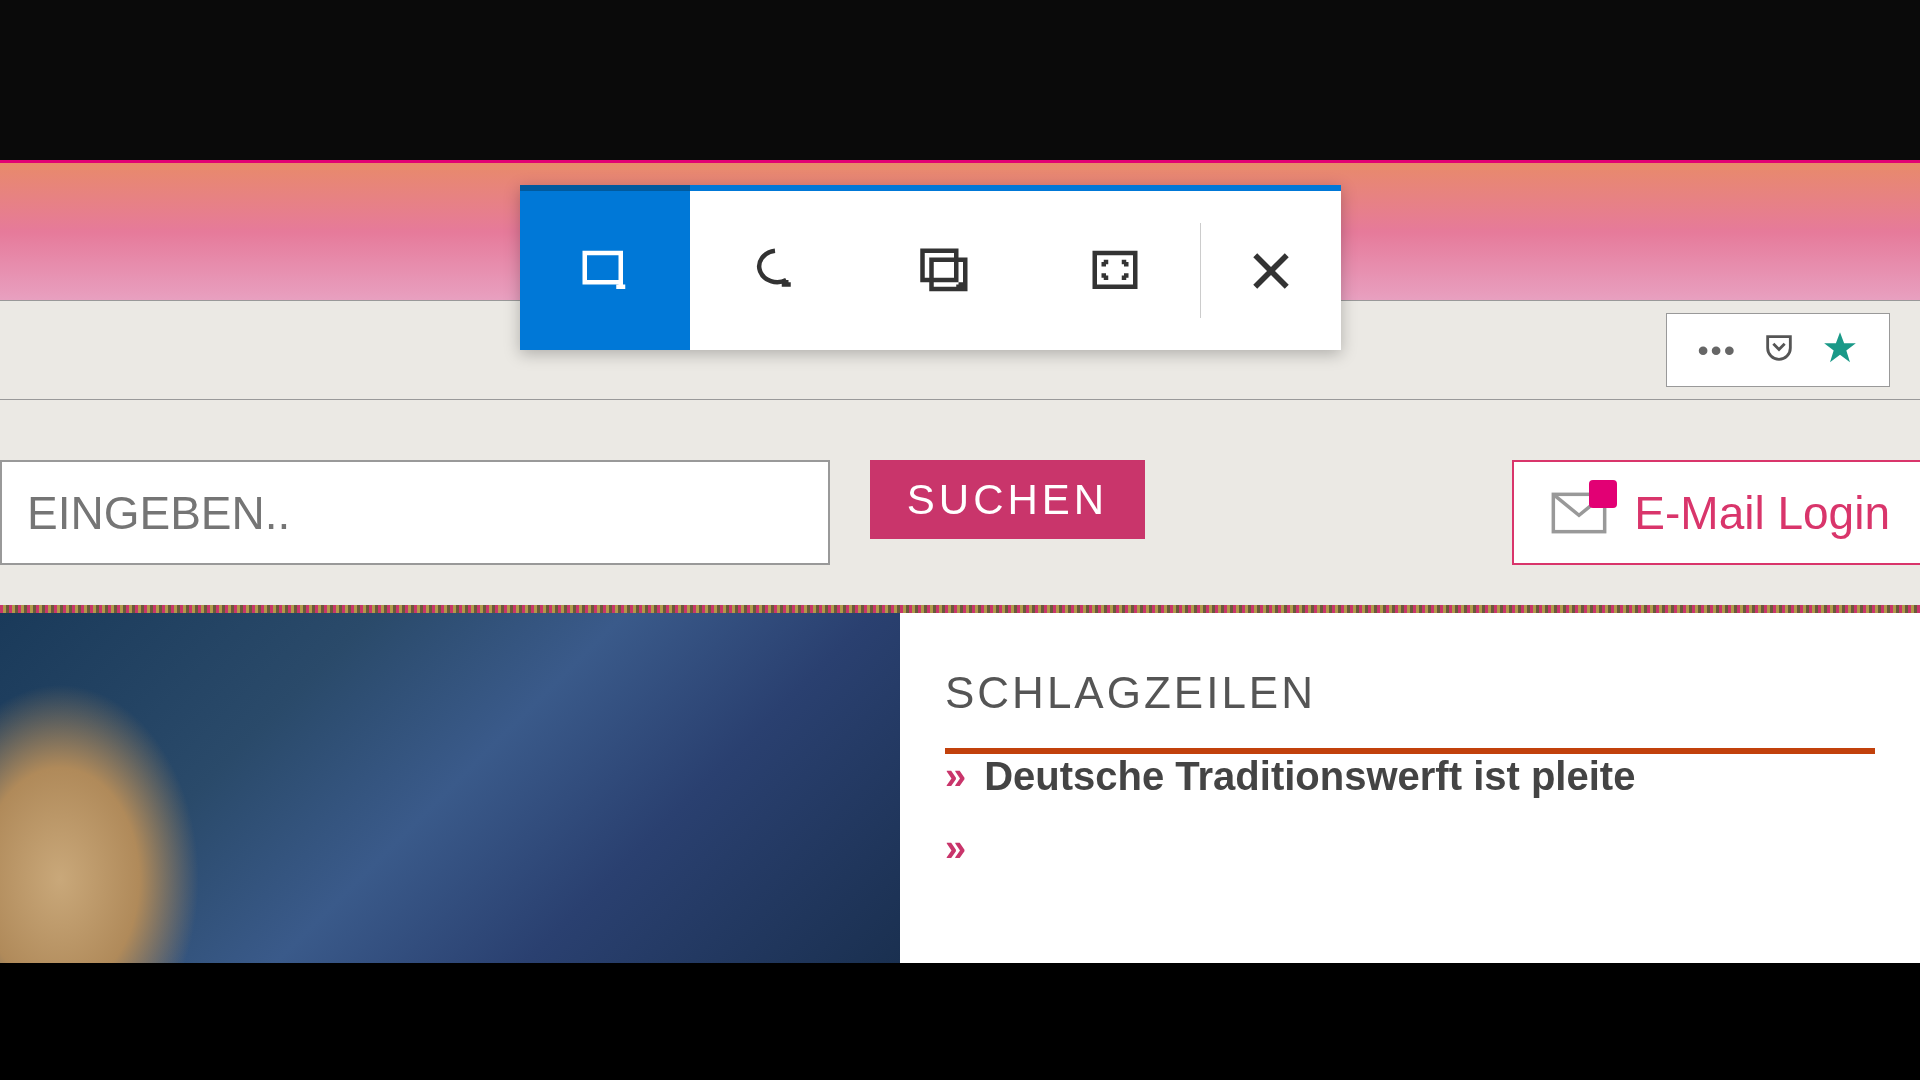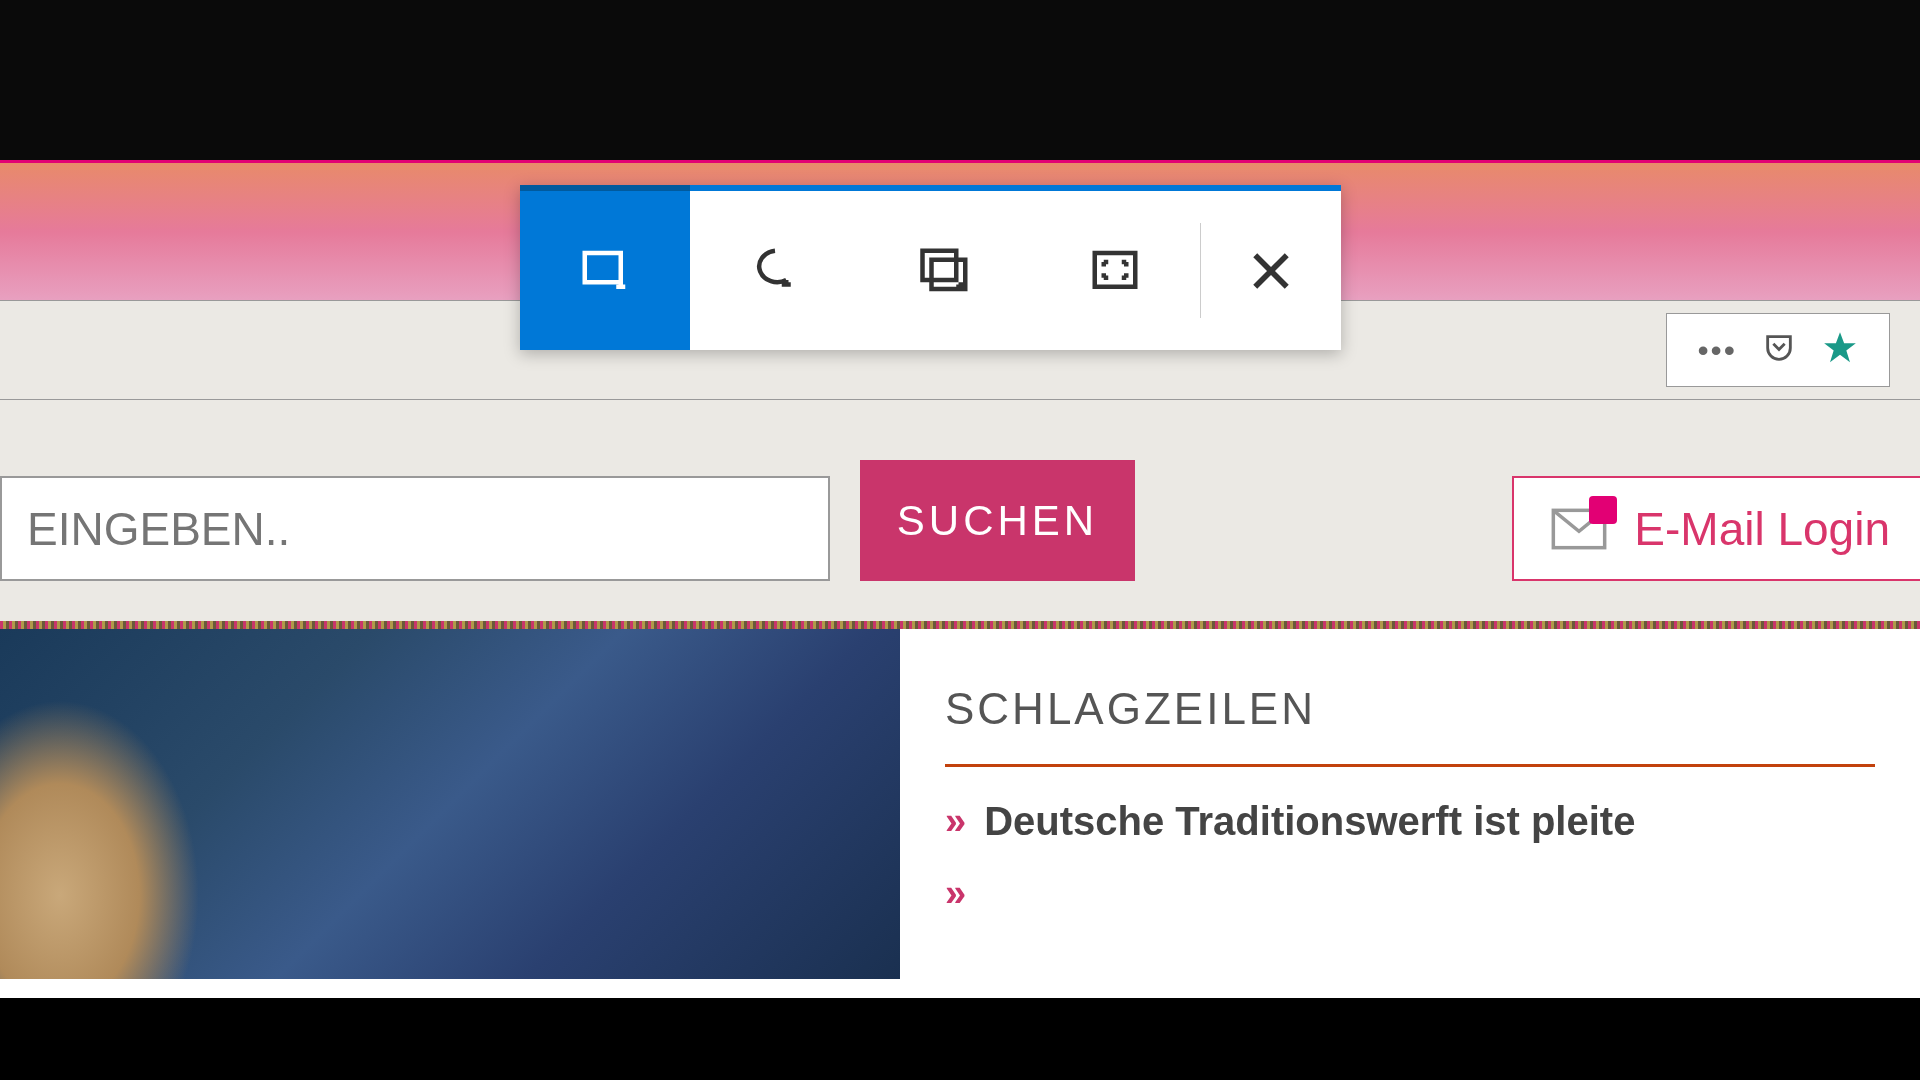--- a/index.html
+++ b/index.html
@@ -56,39 +56,39 @@
     .star-icon svg {
       width: 38px;
       height: 38px;
     }
     .content-bg {
       background: #ebe9e4;
       padding: 60px 0 40px 0;
     }
     .search-row {
       display: flex;
-      align-items: flex-end;
-      gap: 30px;
+      align-items: flex-start;
+      gap: 40px;
       padding: 0 0 0 0;
     }
     .search-input {
       border: 2px solid #999;
       background: #fff;
       height: 105px;
       width: 830px;
       font-size: 46px;
       padding: 0 25px;
       color: #666;
       font-weight: 300;
     }
     .search-button {
       background: #c9356b;
       color: #fff;
       border: none;
-      height: 121px;
+      height: 79px;
       width: 275px;
       font-size: 42px;
       letter-spacing: 4px;
       cursor: pointer;
       font-weight: 400;
     }
     .email-login {
       display: flex;
       align-items: center;
       gap: 25px;
@@ -132,22 +132,21 @@
     .headlines {
       padding: 55px 45px;
       flex: 1;
     }
     .headlines-title {
       font-size: 44px;
       color: #555;
       letter-spacing: 3px;
       font-weight: 400;
       padding-bottom: 30px;
-      border-bottom: 3px solid #c2410c;
-      margin-bottom: 32px;
+      border-bottom: 6px solid #c2410c;
     }
     .headline-item {
       display: flex;
       align-items: center;
       gap: 18px;
       margin-bottom: 28px;
       cursor: pointer;
     }
     .headline-chevron {
       color: #c9356b;

